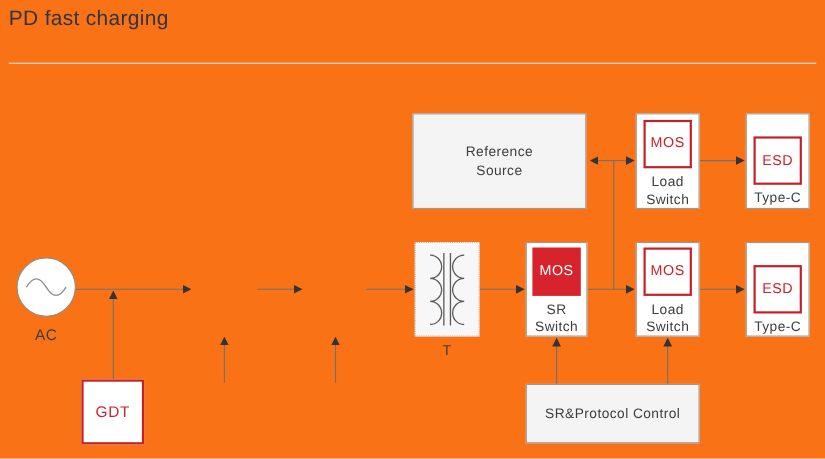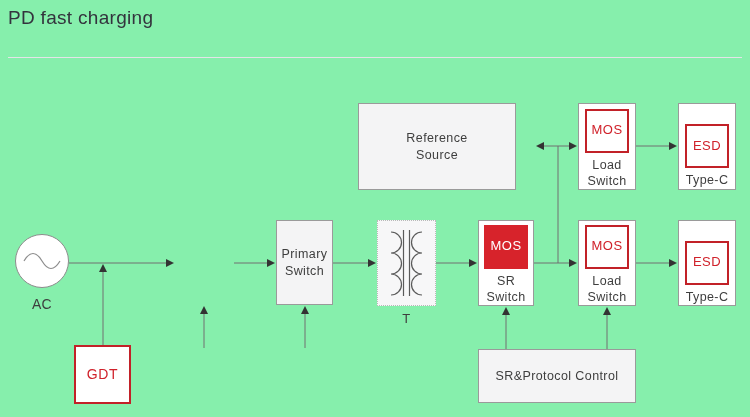--- a/index.html
+++ b/index.html
@@ -1,18 +1,18 @@
 <!DOCTYPE html>
 <html><head>
 <meta charset="utf-8">
 <title>PD fast charging</title>
 <style>
   html,body { margin:0; padding:0; background:#ffffff; }
   body { width:750px; height:417px; font-family:"Liberation Sans", sans-serif; }
-  .canvas { position:relative; width:750px; height:417px; background:#86efac; overflow:hidden; }
+  .canvas { position:relative; width:750px; height:417px; background:#f97316; overflow:hidden; }
 
   .page-title {
     position:absolute; left:8px; top:7px; margin:0;
     font-size:19px; font-weight:500; color:#33333d; letter-spacing:.3px;
   }
   .title-divider { position:absolute; left:8px; right:8px; top:57px; border-top:1px solid #e4e4e7; }
 
   .wires { position:absolute; left:0; top:0; }
   .wire  { stroke:#707070; stroke-width:1; fill:none; }
 
@@ -40,21 +40,21 @@
     position:absolute; left:15px; top:234px; width:54px; height:54px;
     border:1px solid #8c8c8c; border-radius:50%; box-sizing:border-box; background:#fff;
   }
   .free-label { position:absolute; text-align:center; font-size:14px; color:#3e3e3e; letter-spacing:.4px; }
 
   
   .apfc        { left:175px; top:220px; width:59px;  height:85px; }
   .primary     { left:276px; top:220px; width:57px;  height:85px; }
   .transformer { left:377px; top:220px; width:59px;  height:86px; background:#f7f7f8; border:1px dotted #b9b9b9; }
   .sr-switch   { left:478px; top:220px; width:56px;  height:86px; }
-  .refsrc      { left:358px; top:103px; width:158px; height:87px;text-align:center; }
+  .refsrc      { left:375px; top:103px; width:158px; height:87px;text-align:center; }
   .load-top    { left:578px; top:103px; width:58px;  height:87px; }
   .typec-top   { left:678px; top:103px; width:58px;  height:87px; }
   .load-bot    { left:578px; top:220px; width:58px;  height:86px; }
   .typec-bot   { left:678px; top:220px; width:58px;  height:86px; }
   .gdt         { left:74px;  top:345px; width:57px;  height:59px; }
   .pwm         { left:175px; top:348px; width:159px; height:55px; }
   .srp         { left:478px; top:349px; width:158px; height:54px; }
 
   .w52  { display:inline-block; width:52px; }
   .w90  { display:inline-block; width:90px; }
@@ -96,23 +96,20 @@
       <path d="M8,26 q9,-15 18,0 q9,15 18,0" fill="none" stroke="#8c8c8c" stroke-width="1.2"></path>
     </svg>
   </div>
   <div class="free-label" style="left:15px; top:296px; width:54px;">AC</div>
 
   <div class="box red-box gdt">
     <span>GDT</span>
   </div>
 
 
-  <div class="box gray primary">
-    <span class="w52">Primary Switch</span>
-  </div>
 
   <div class="box transformer">
     <svg width="57" height="84" viewBox="0 0 57 84">
       <path d="M13,11 a10.5,10.5 0 0 1 0,21 a10.5,10.5 0 0 1 0,21 a10.5,10.5 0 0 1 0,21" fill="none" stroke="#5a5a5a" stroke-width="1.2"></path>
       <path d="M25.5,9 V75" fill="none" stroke="#5a5a5a" stroke-width="1.2"></path>
       <path d="M31.5,9 V75" fill="none" stroke="#5a5a5a" stroke-width="1.2"></path>
       <path d="M44,11 a10.5,10.5 0 0 0 0,21 a10.5,10.5 0 0 0 0,21 a10.5,10.5 0 0 0 0,21" fill="none" stroke="#5a5a5a" stroke-width="1.2"></path>
     </svg>
   </div>
   <div class="free-label" style="left:377px; top:311px; width:59px; font-size:13px;">T</div>

